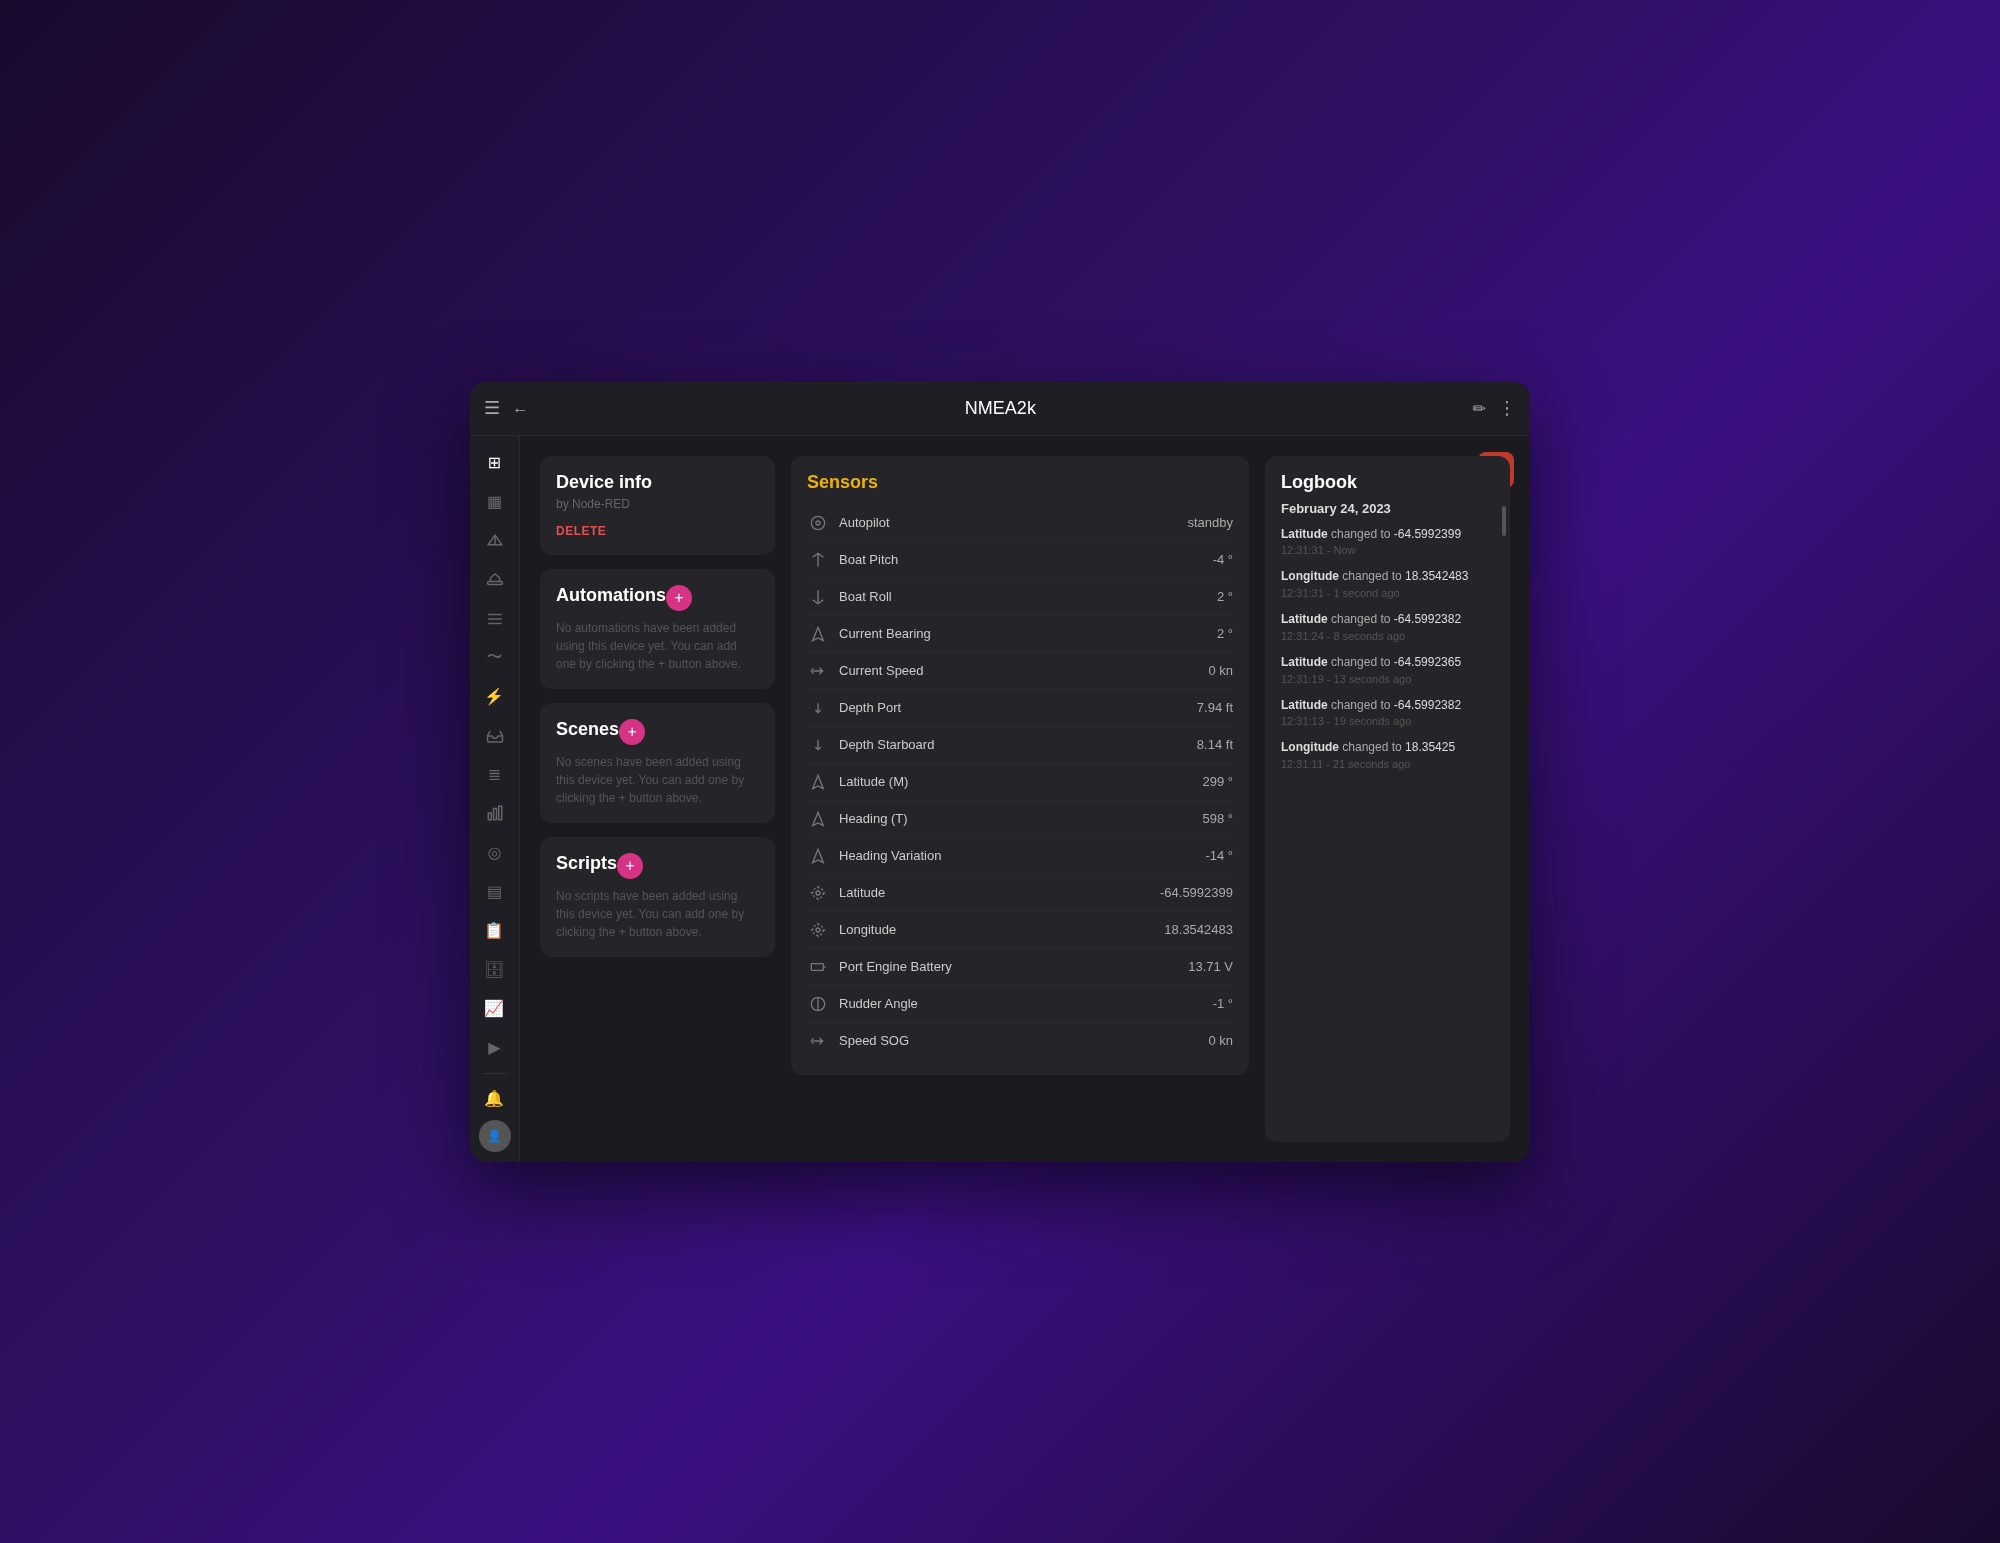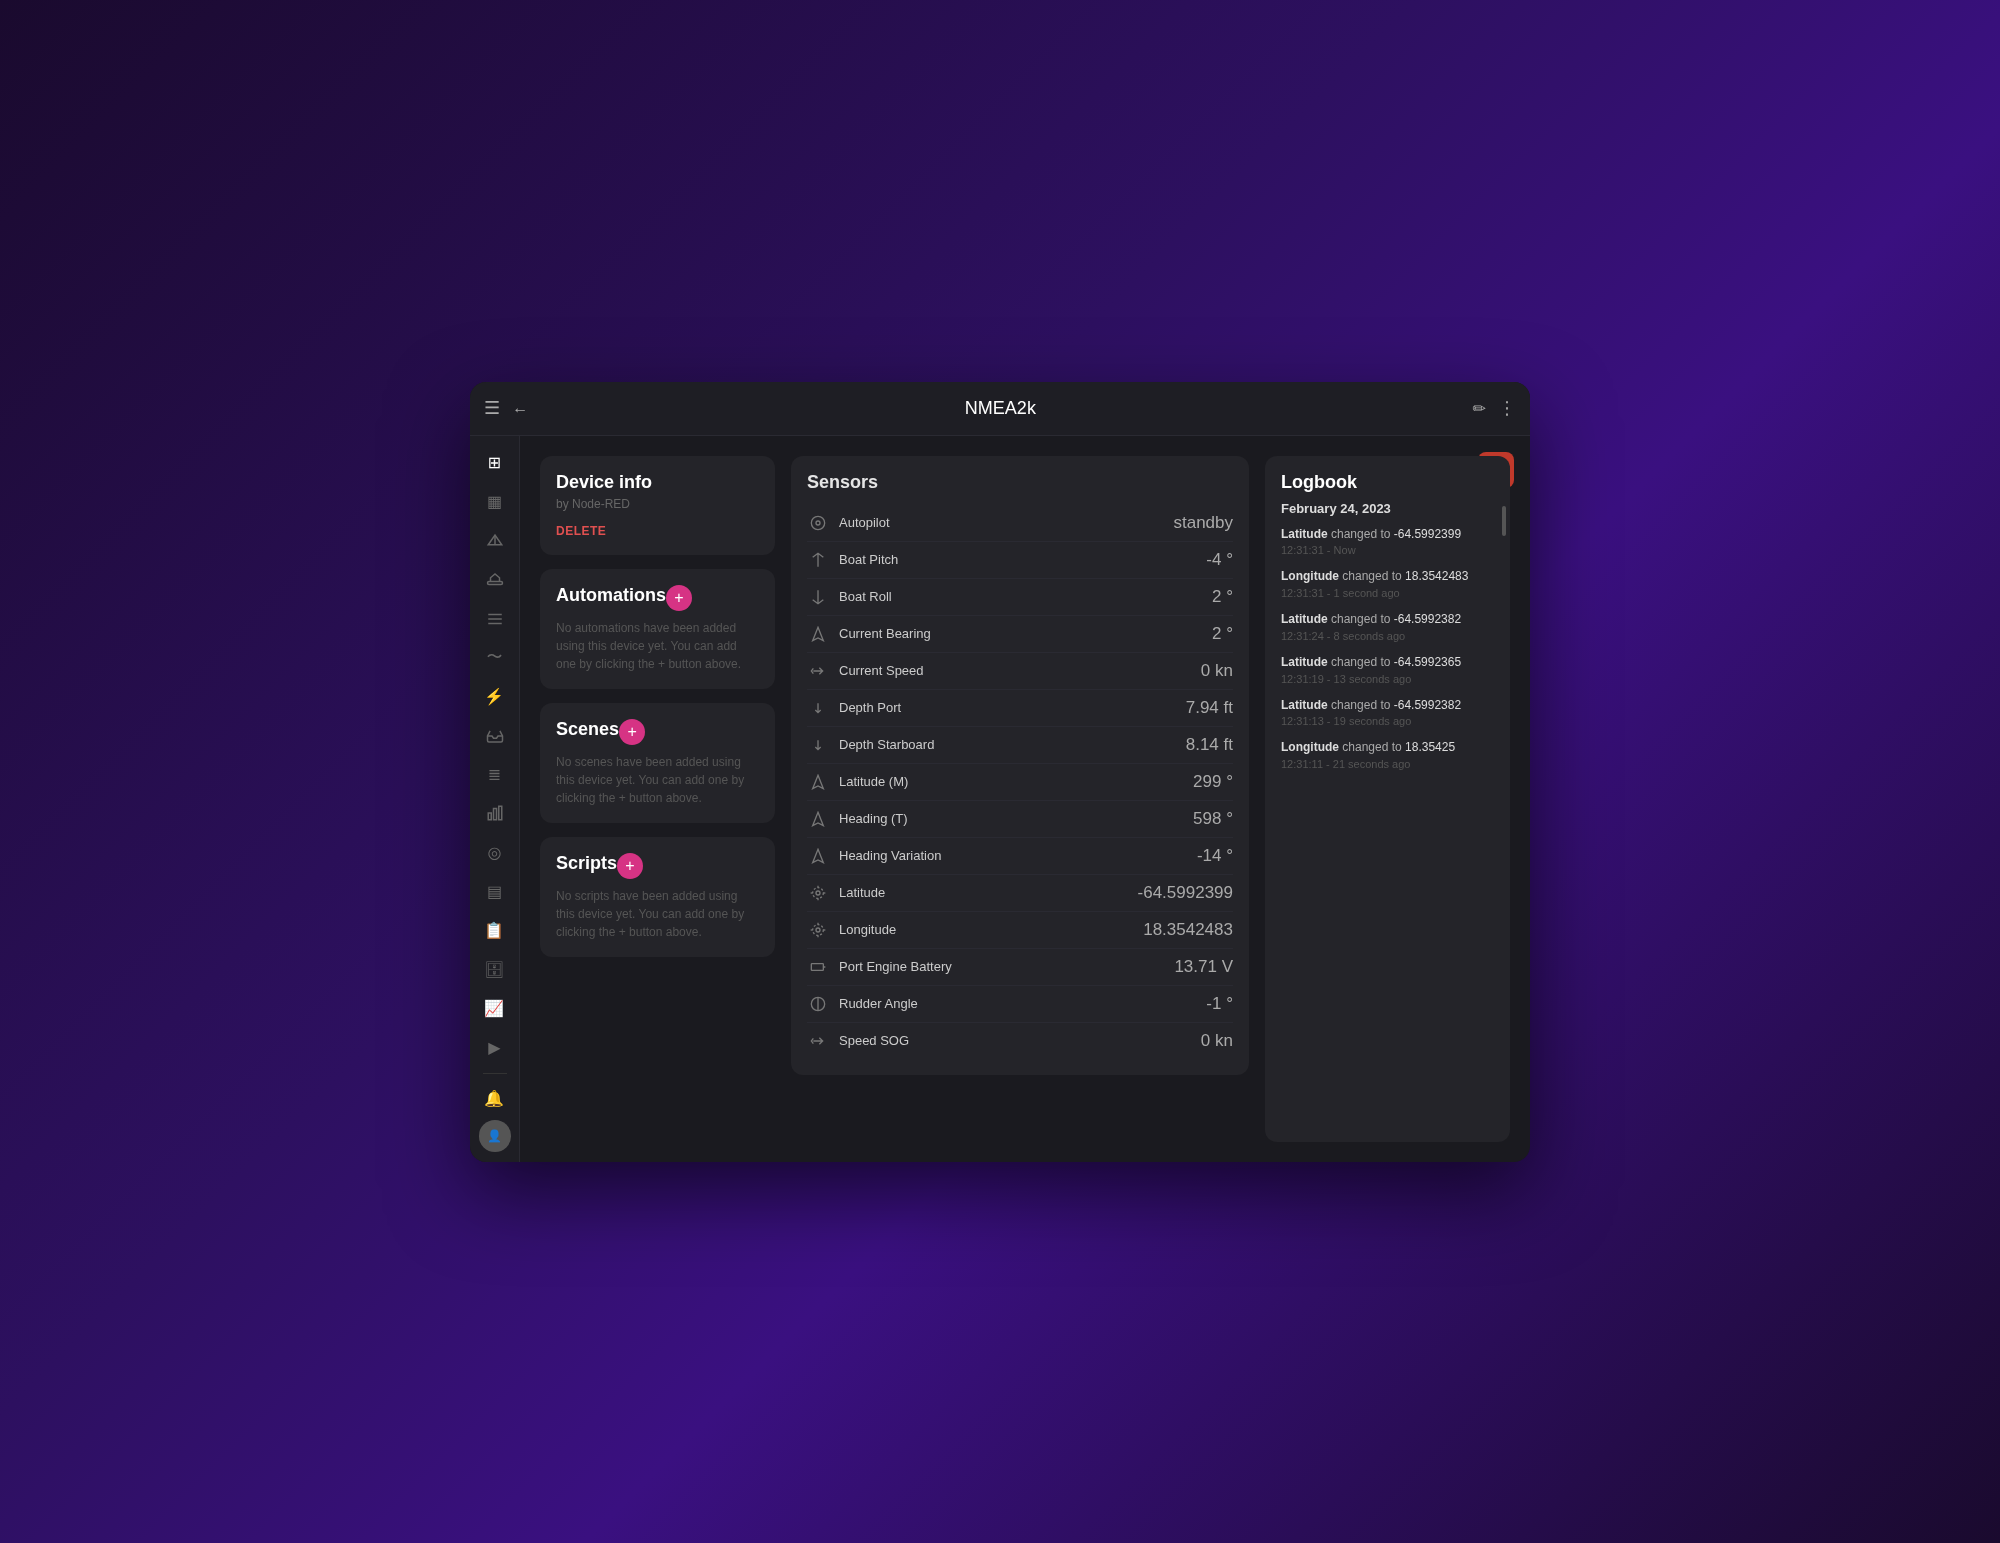--- a/index.html
+++ b/index.html
@@ -153,21 +153,21 @@
       line-height: 1.5;
     }
     
     .sensors-card {
       background: #242429;
       border-radius: 12px;
       padding: 16px;
     }
     .sensors-title {
       font-size: 18px;
-      color: #e5e5e5;
+      color: #eab308;
       font-weight: 600;
       margin-bottom: 12px;
     }
     .sensor-row {
       display: flex;
       align-items: center;
       padding: 7px 0;
       border-bottom: 1px solid #2a2a32;
     }
     .sensor-row:last-child { border-bottom: none; }
@@ -179,21 +179,21 @@
       font-size: 14px;
       flex-shrink: 0;
       margin-right: 10px;
     }
     .sensor-name {
       flex: 1;
       font-size: 13px;
       color: #ccc;
     }
     .sensor-value {
-      font-size: 17px;
+      font-size: 13px;
       color: #aaa;
       text-align: center;
     }
     
     .logbook-card {
       background: #242429;
       border-radius: 12px;
       padding: 16px;
       height: 100%;
       position: relative;

